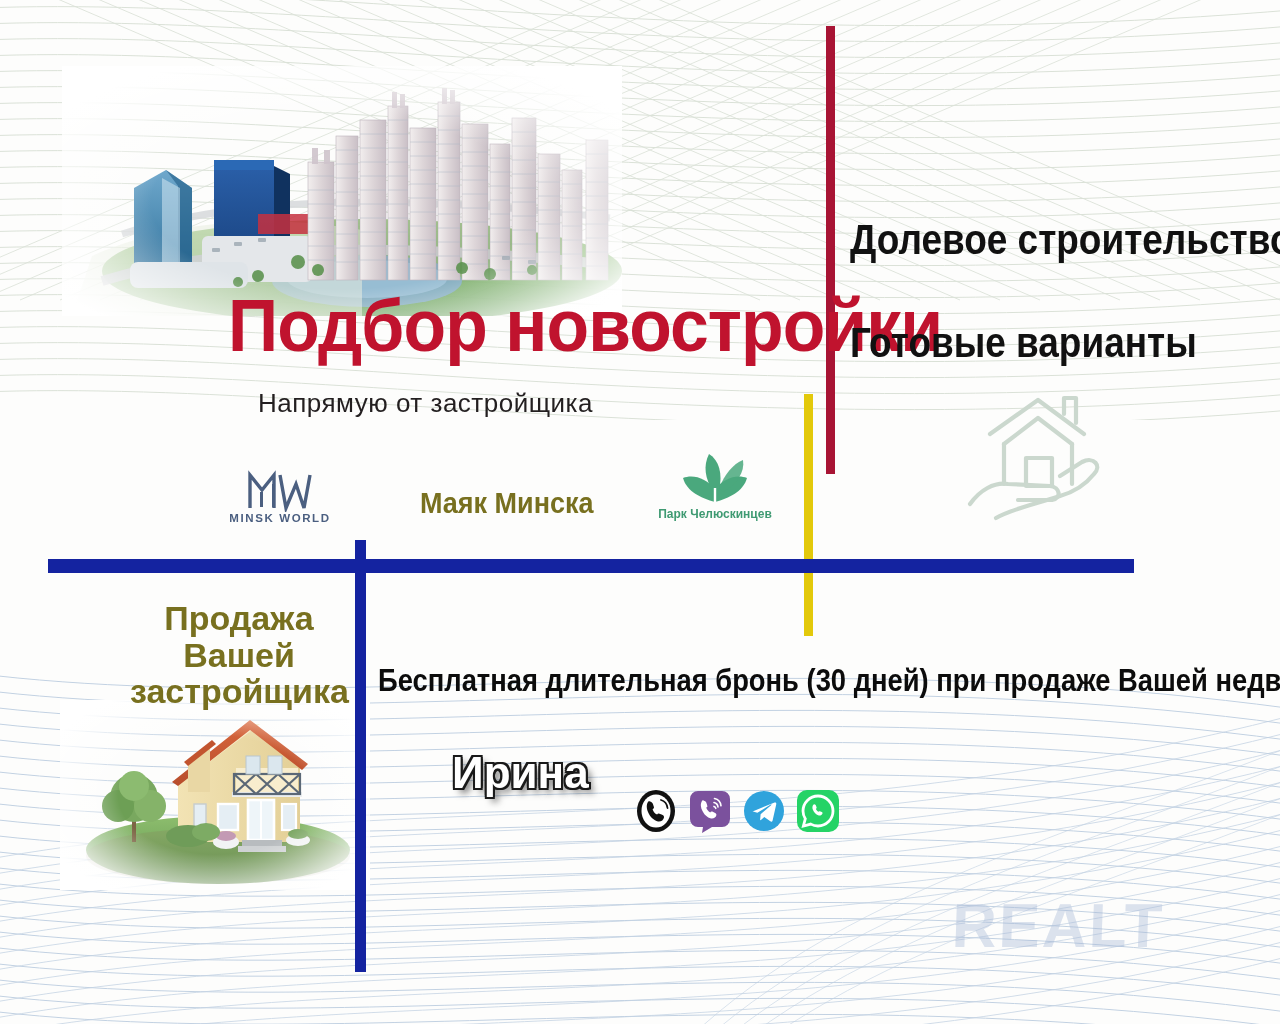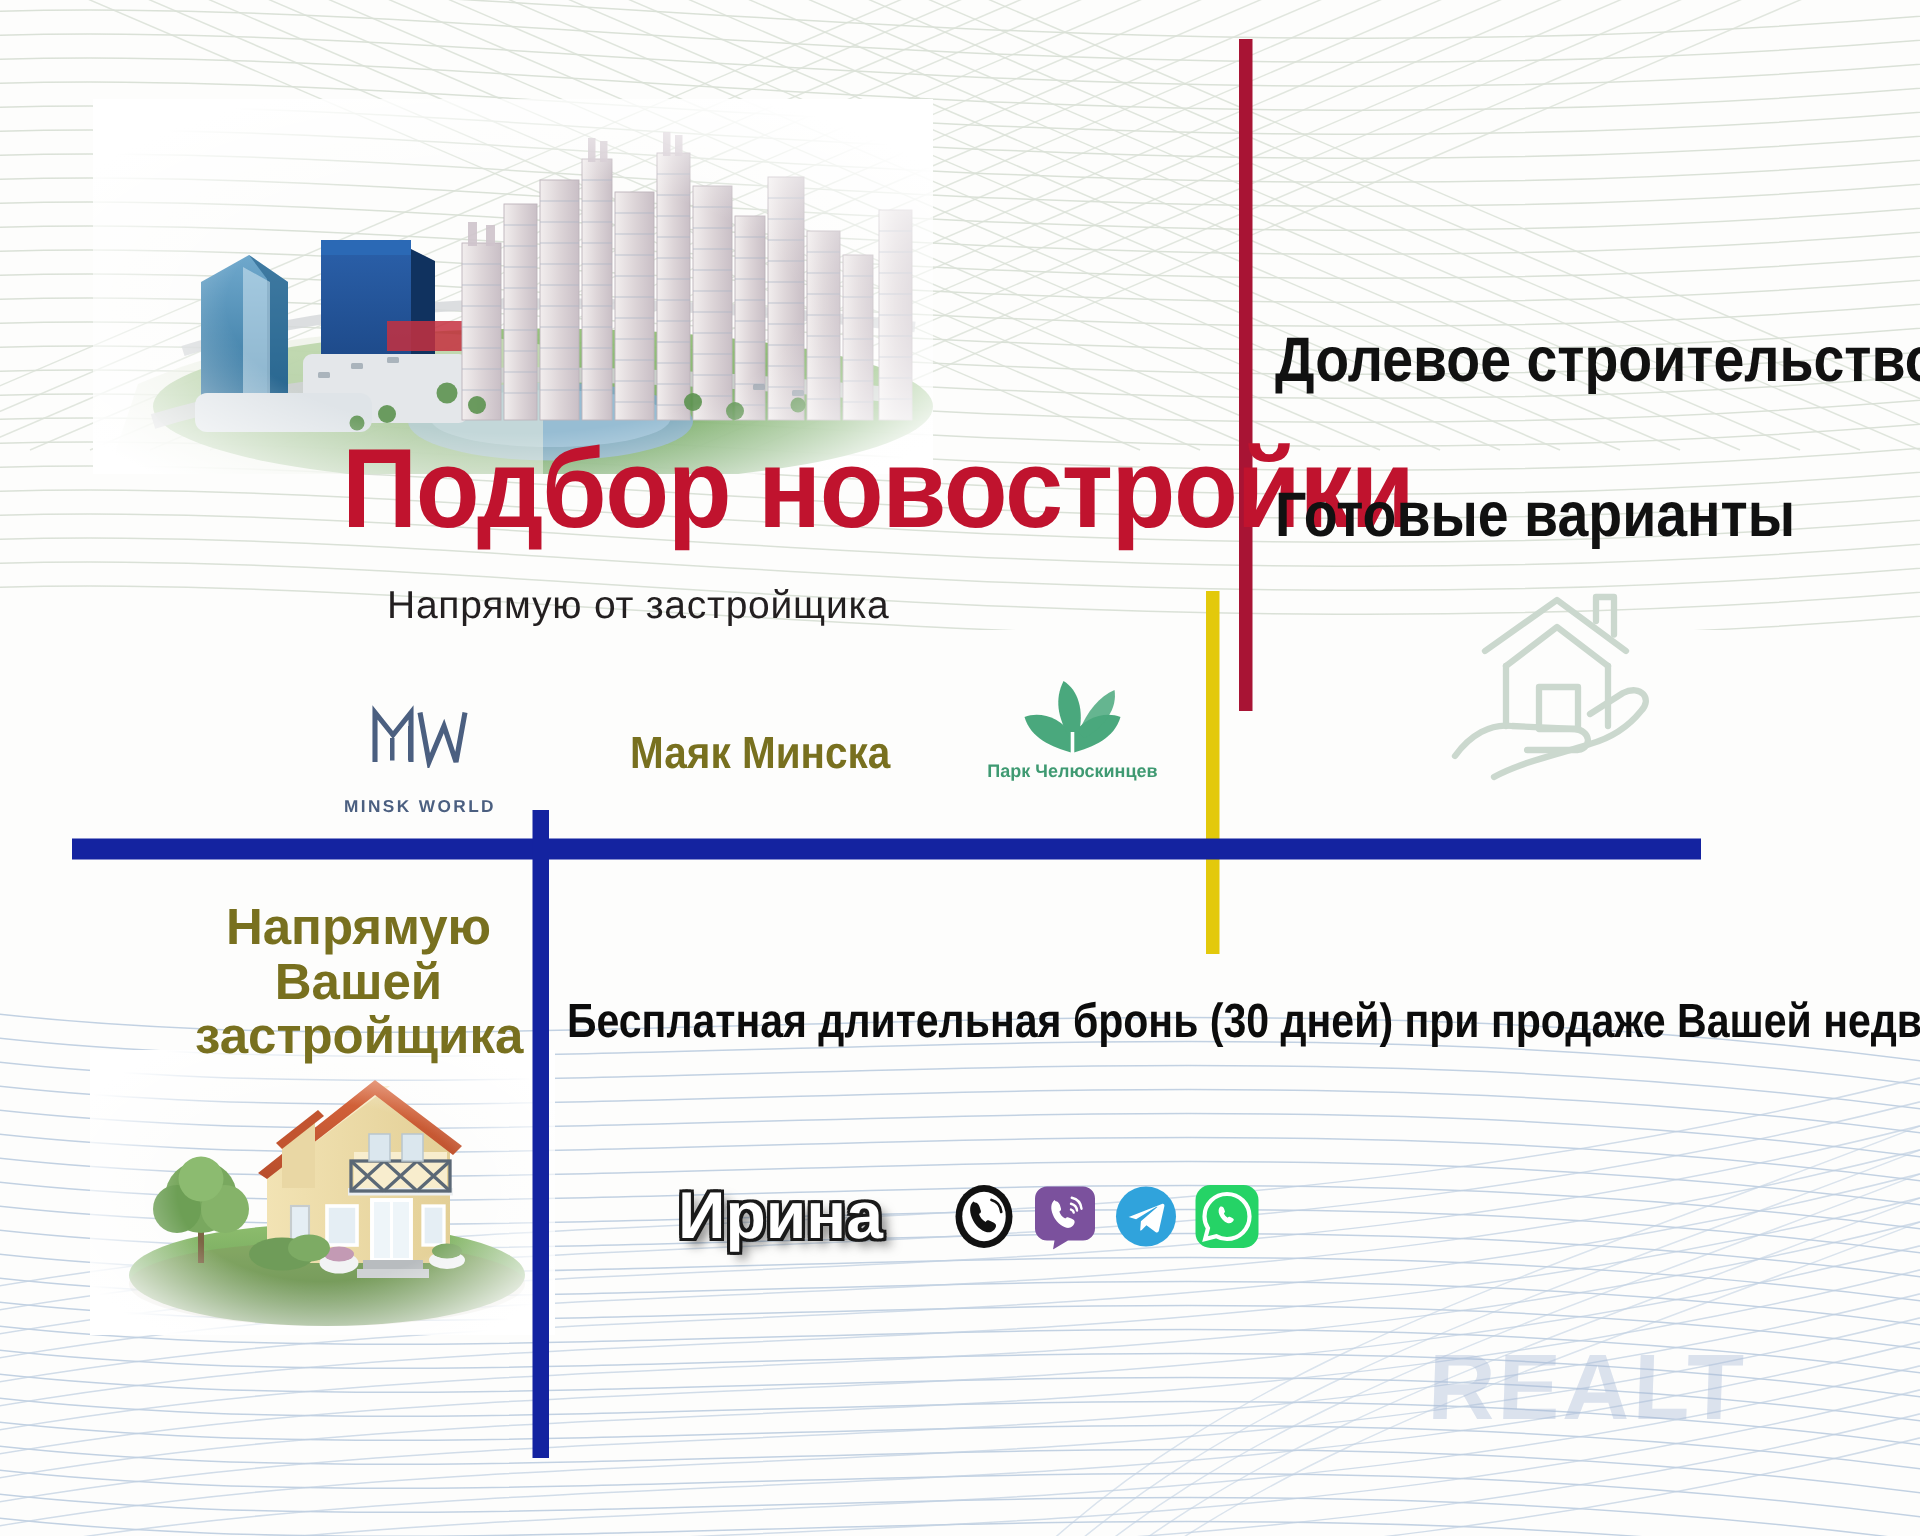--- a/index.html
+++ b/index.html
@@ -97,21 +97,21 @@
     position:absolute; left:228px; top:468px;
     width:104px; height:68px;
     text-align:center;
   }
   .logo-mw .mark { width:104px; height:44px; display:block; }
   .logo-mw .mw-word {
     font-size:11.5px;
     letter-spacing:1.6px;
     color:#4b5f80;
     font-weight:bold;
-    margin-top:20px;
+    margin-top:0;
   }
   .logo-mayak {
     position:absolute; left:420px; top:486px;
     font-family:"Liberation Sans Narrow","Liberation Sans", sans-serif;
     font-size:30px;
     font-weight:bold;
     color:#78701f;
     white-space:nowrap;
     transform:scaleX(0.9);
     transform-origin:left center;
@@ -156,21 +156,21 @@
     font-size:32px;
     font-weight:bold;
     color:#0c0c0c;
     white-space:nowrap;
     transform:scaleX(0.855);
     transform-origin:left center;
   }
 
   
   .agent-name {
-    position:absolute; left:452px; top:786px;
+    position:absolute; left:452px; top:748px;
     font-family:"Liberation Sans Narrow","Liberation Sans", sans-serif;
     font-size:44px;
     font-weight:bold;
     color:#ffffff;
     white-space:nowrap;
     text-shadow:
        2px 0 0 #1a1a1a, -2px 0 0 #1a1a1a,
        0 2px 0 #1a1a1a, 0 -2px 0 #1a1a1a,
        2px 2px 0 #1a1a1a, -2px 2px 0 #1a1a1a,
        2px -2px 0 #1a1a1a, -2px -2px 0 #1a1a1a,
@@ -545,21 +545,21 @@
         <path d="M40 50 C 54 46 68 40 72 26 C 62 22 48 26 40 38 Z"></path>
         <path d="M38 40 C 30 26 28 14 34 2 C 44 8 48 22 44 38 Z"></path>
         <path d="M44 36 C 50 22 58 12 68 8 C 70 20 62 32 48 40 Z" opacity="0.85"></path>
       </g>
       <path d="M40 50 L40 36" stroke="#ffffff" stroke-width="2.4" fill="none"></path>
     </svg>
     <div class="park-word">Парк Челюскинцев</div>
   </div>
 
   <div class="sell-heading">
-    <div>Напрямую Вашей</div>
+    <div>Продажа Вашей</div>
     <div>застройщика</div>
   </div>
 
   <div class="booking-line">Бесплатная длительная бронь (30 дней) при продаже Вашей недвижимости</div>
 
   <div class="agent-name">Ирина</div>
 
   <div class="contact-icons">
     <svg class="ic" viewBox="0 0 44 44">
       <ellipse cx="22" cy="22" rx="19" ry="21" fill="#111111"></ellipse>

